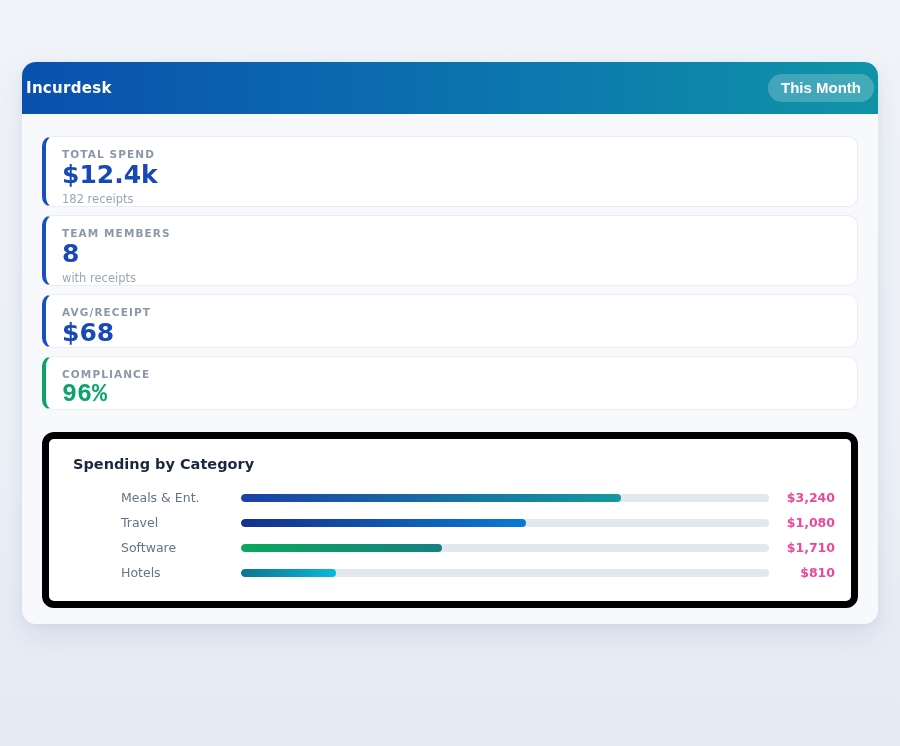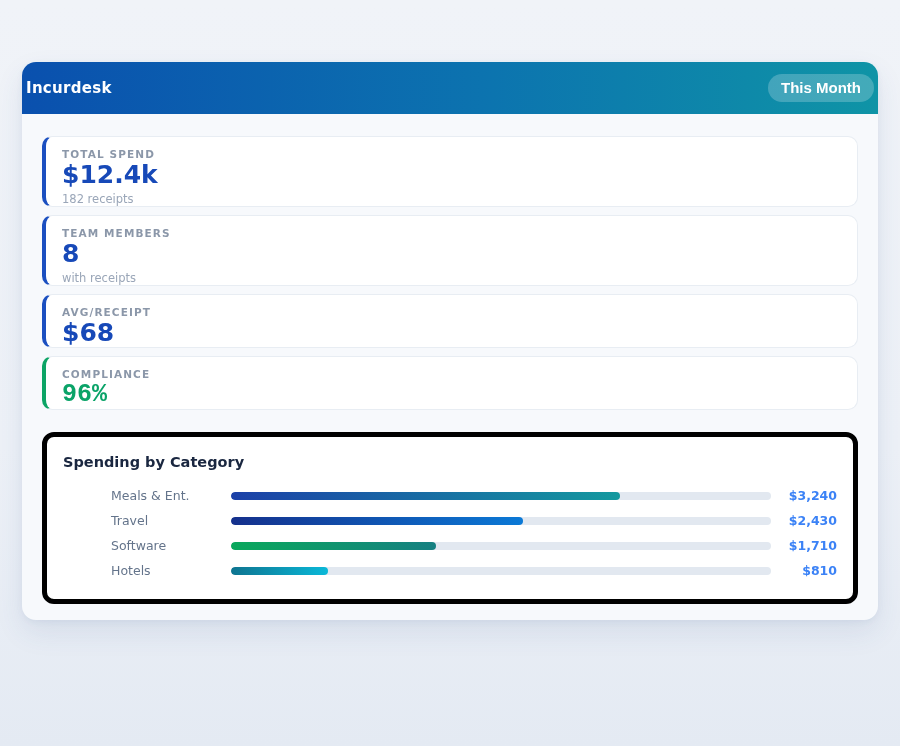--- a/index.html
+++ b/index.html
@@ -68,23 +68,23 @@
   }
   .stat-sub {
     display: block;
     font-size: 11.5px;
     color: #9aa6b8;
     line-height: 14px;
     margin-top: 3px;
   }
   .chart-card {
     background: #ffffff;
-    border: 5px solid #000000;
+    border: 7px solid #000000;
     border-radius: 12px;
-    padding: 16px 16px 16px 16px;
+    padding: 16px 16px 16px 24px;
     margin-top: 22px;
   }
   .chart-title {
     font-size: 14.5px;
     font-weight: bold;
     color: #1a2740;
     line-height: 18px;
     margin-bottom: 12px;
   }
   .chart-row {
@@ -111,21 +111,21 @@
     height: 100%;
     border-radius: 999px;
     background: #1b4fc0;
   }
   .chart-row-value {
     flex: 0 0 58px;
     margin-left: 8px;
     text-align: right;
     font-size: 12.5px;
     font-weight: bold;
-    color: #3b82f6;
+    color: #ec4899;
     line-height: 16px;
   }
 </style>
 </head>
 <body>
 
 <div class="app-card">
 
   <div class="app-header">
     <span class="app-title">Incurdesk</span>
@@ -165,21 +165,21 @@
             <span class="bar-fill" style="display: block; width: 72%; background: linear-gradient(90deg, rgb(28, 64, 168), rgb(20, 153, 159));"></span>
           </span>
         <span class="chart-row-value">$3,240</span>
       </div>
 
       <div class="chart-row">
         <span class="chart-row-label">Travel</span>
         <span class="bar-track" style="background: rgb(226, 232, 240);">
             <span class="bar-fill" style="display: block; width: 54%; background: linear-gradient(90deg, rgb(21, 48, 140), rgb(11, 121, 214));"></span>
           </span>
-        <span class="chart-row-value">$2,430</span>
+        <span class="chart-row-value">$1,080</span>
       </div>
 
       <div class="chart-row">
         <span class="chart-row-label">Software</span>
         <span class="bar-track" style="background: rgb(226, 232, 240);">
             <span class="bar-fill" style="display: block; width: 38%; background: linear-gradient(90deg, rgb(10, 168, 92), rgb(22, 128, 130));"></span>
           </span>
         <span class="chart-row-value">$1,710</span>
       </div>
 

